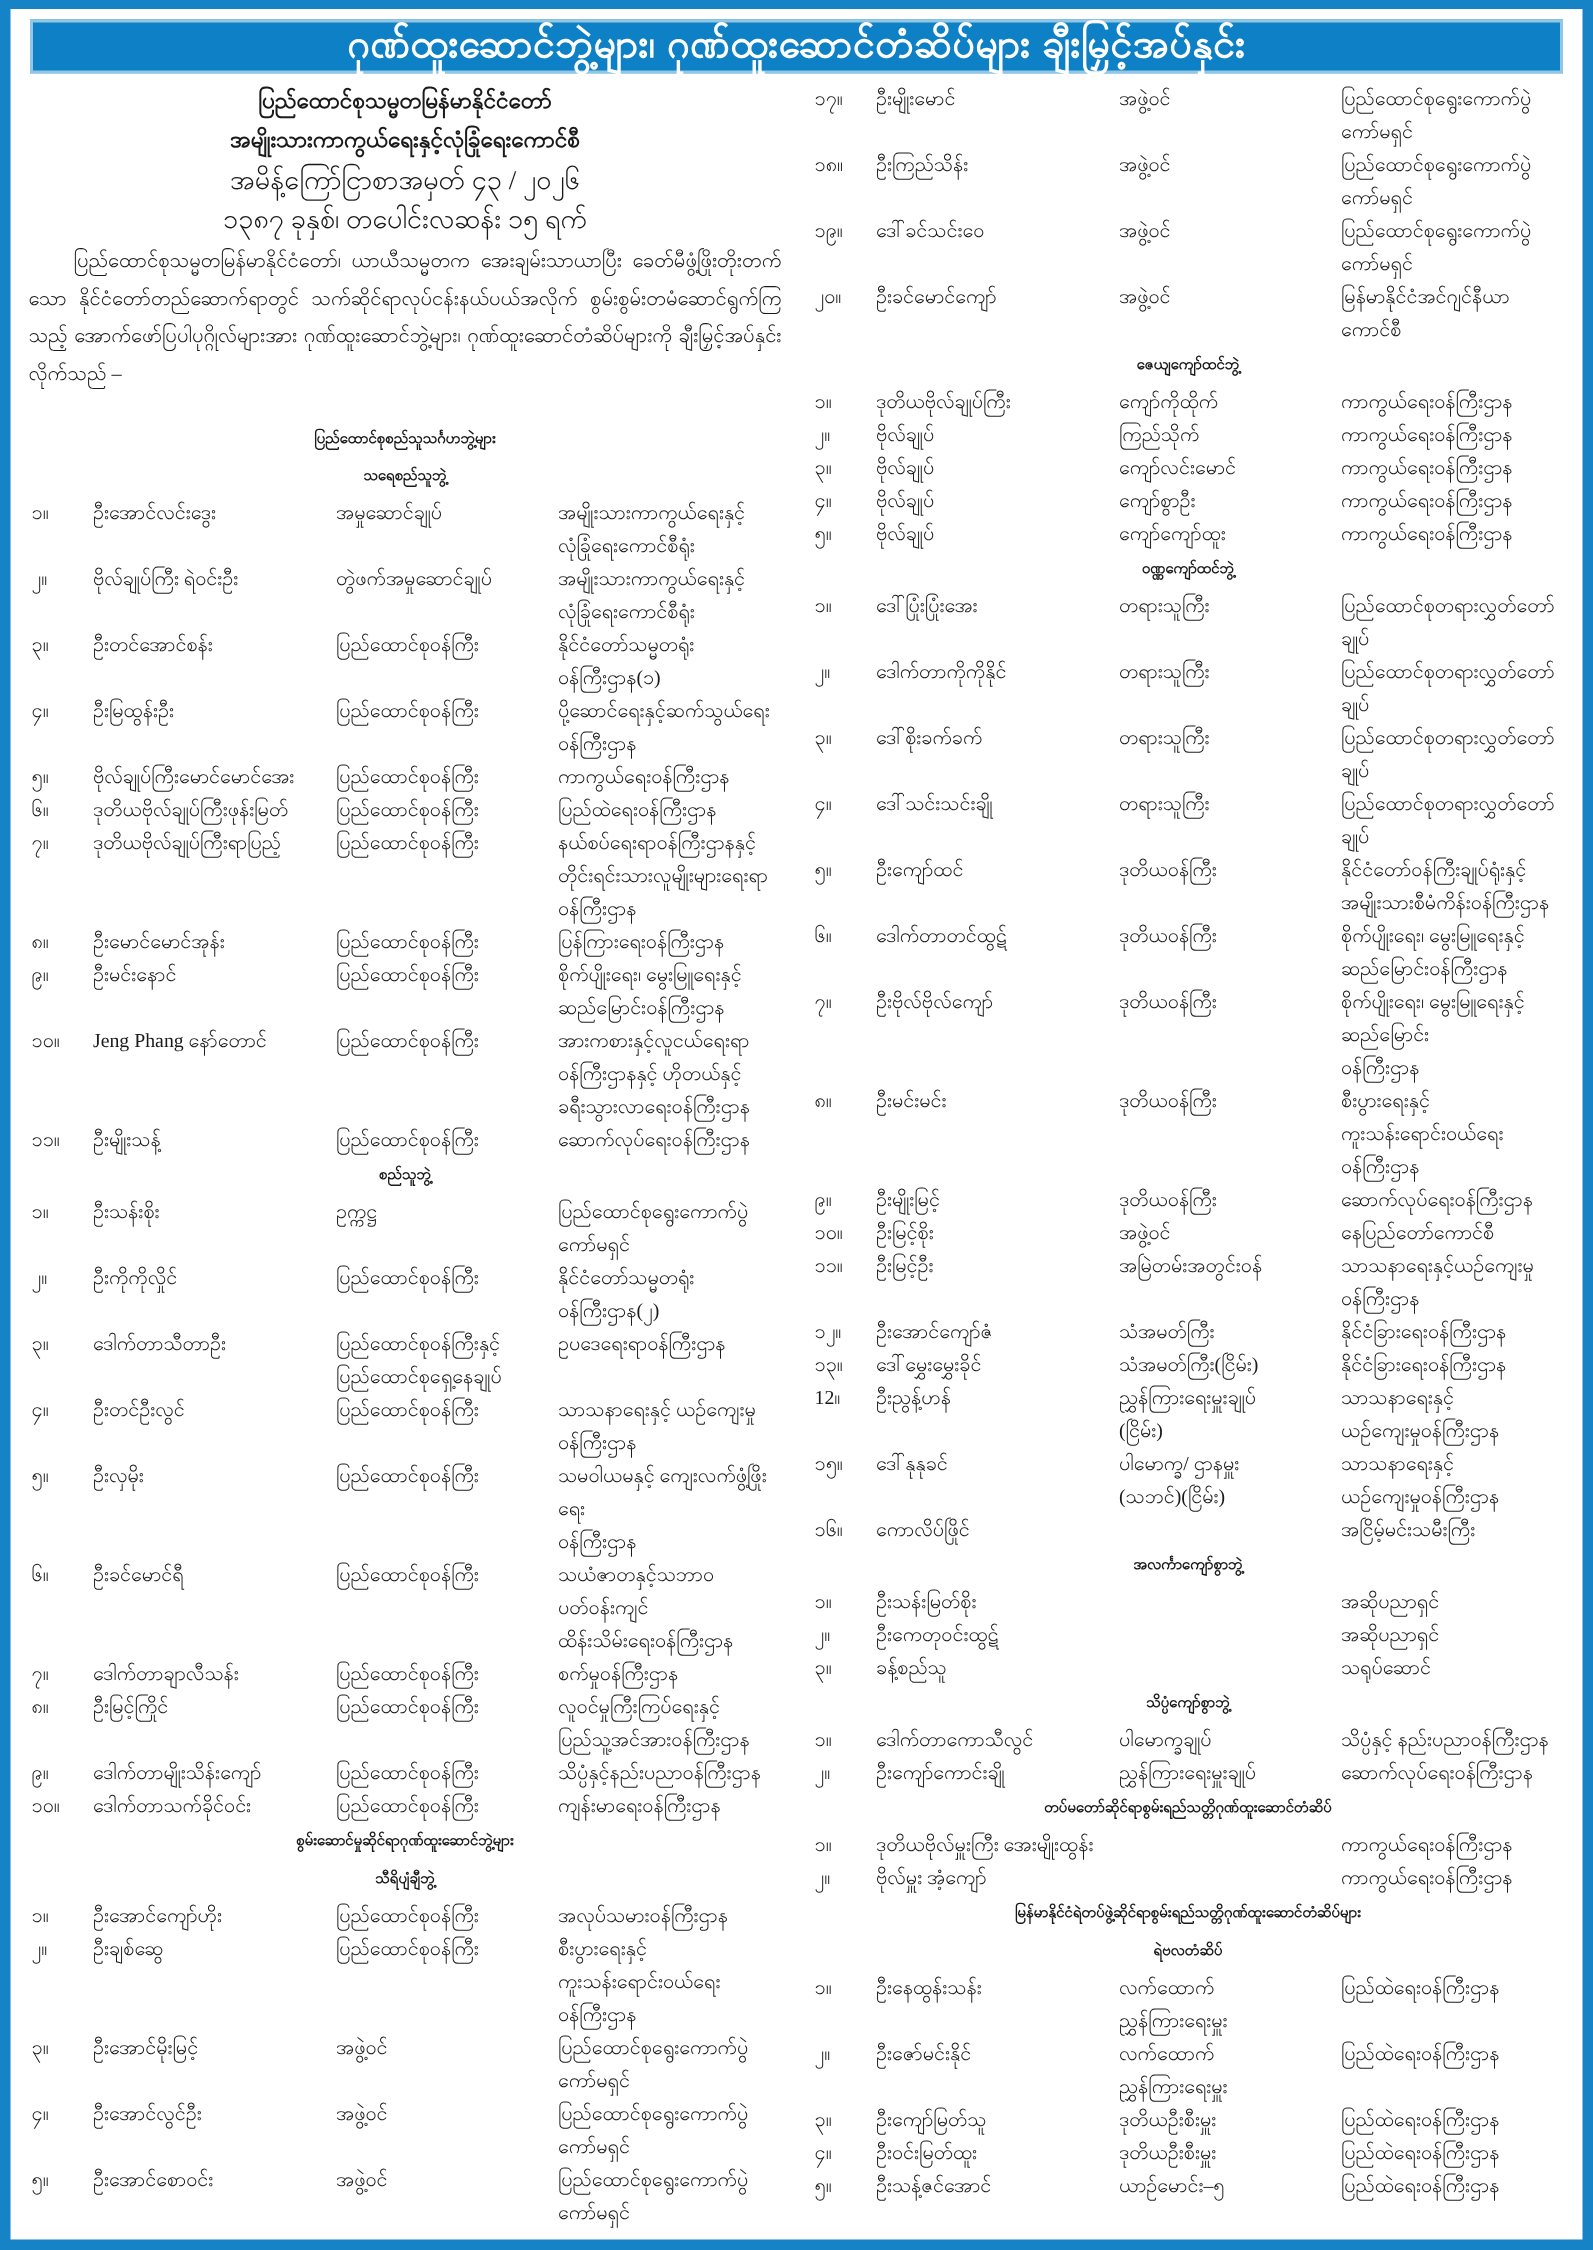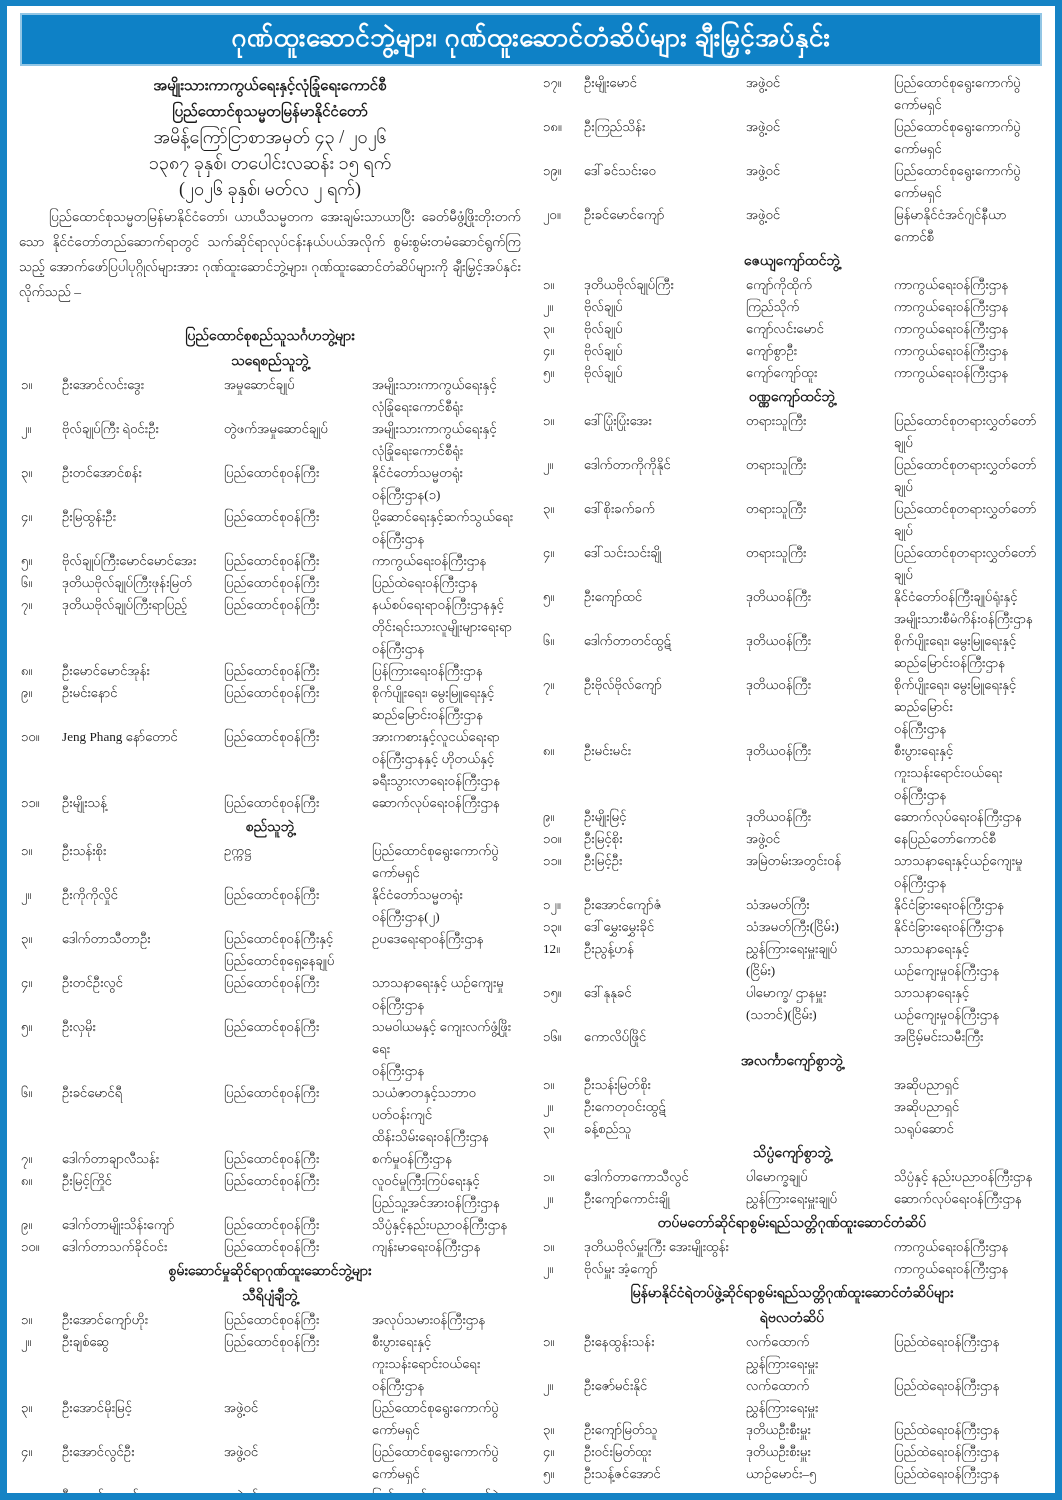--- a/index.html
+++ b/index.html
@@ -18,37 +18,37 @@
     border-top-width:6px;
     padding:5px 12px 8px 12px;
     overflow:hidden;
     font-family:"Liberation Serif","DejaVu Serif",serif;
     color:#1a1a1a;
   }
   .banner{
     margin:2px 1px 6px 1px;
     background:var(--banner);
     box-shadow: inset 0 0 0 2px rgba(255,255,255,0.55);
-    height:53px;
+    height:36px;
     display:flex;align-items:center;justify-content:center;
   }
   .banner-text{
     color:#ffffff;font-weight:bold;font-size:26px;letter-spacing:0.5px;
     font-family:"Liberation Sans","DejaVu Sans",sans-serif;
   }
   .content{display:flex;gap:20px;}
   .col{flex:1 1 0;min-width:0;}
   .intro-line{text-align:center;line-height:26px;font-size:18px;}
   .intro-line.b{font-weight:bold;font-size:15px;}
   .intro-para{
     text-align:justify;text-indent:30px;
     font-size:13.5px;line-height:25px;margin:2px 0 20px 0;
   }
   .sec-title,.sec-sub{
-    font-weight:bold;text-align:center;font-size:14px;line-height:24px;
+    font-weight:bold;text-align:center;font-size:10px;line-height:24px;
     margin:1px 0;
   }
   .row{
     display:grid;
     grid-template-columns:37px 156px 142px 1fr;
     column-gap:6px;
     align-items:start;
   }
   .cell{font-size:13.2px;line-height:22px;}
   .cell.num{padding-left:2px;}
@@ -58,25 +58,24 @@
 </head>
 <body>
 
 <div class="page">
   <div class="banner">
     <span class="banner-text">ဂုဏ်ထူးဆောင်ဘွဲ့များ၊ ဂုဏ်ထူးဆောင်တံဆိပ်များ ချီးမြှင့်အပ်နှင်း</span>
   </div>
   <div class="content">
     <div class="col">
       <div class="intro">
+        <div class="intro-line b">ပြည်ထောင်စုသမ္မတမြန်မာနိုင်ငံတော်</div>
         <div class="intro-line b">အမျိုးသားကာကွယ်ရေးနှင့်လုံခြုံရေးကောင်စီ</div>
-        <div class="intro-line b">ပြည်ထောင်စုသမ္မတမြန်မာနိုင်ငံတော်</div>
         <div class="intro-line">အမိန့်ကြော်ငြာစာအမှတ် ၄၃ / ၂၀၂၆</div>
         <div class="intro-line">၁၃၈၇ ခုနှစ်၊ တပေါင်းလဆန်း ၁၅ ရက်</div>
-        <div class="intro-line">(၂၀၂၆ ခုနှစ်၊ မတ်လ ၂ ရက်)</div>
         <div class="intro-para">ပြည်ထောင်စုသမ္မတမြန်မာနိုင်ငံတော်၊ ယာယီသမ္မတက အေးချမ်းသာယာပြီး ခေတ်မီဖွံ့ဖြိုးတိုးတက်သော နိုင်ငံတော်တည်ဆောက်ရာတွင် သက်ဆိုင်ရာလုပ်ငန်းနယ်ပယ်အလိုက် စွမ်းစွမ်းတမံဆောင်ရွက်ကြသည့် အောက်ဖော်ပြပါပုဂ္ဂိုလ်များအား ဂုဏ်ထူးဆောင်ဘွဲ့များ၊ ဂုဏ်ထူးဆောင်တံဆိပ်များကို ချီးမြှင့်အပ်နှင်းလိုက်သည် –</div>
       </div>
       <div class="sections" id="sections-left">
           <div class="section">
             <div class="sec-title">ပြည်ထောင်စုစည်သူသင်္ဂဟဘွဲ့များ</div>
             <div class="sec-sub">သရေစည်သူဘွဲ့</div>
             <div class="row">
               <span class="cell num">၁။</span>
               <span class="cell name">ဦးအောင်လင်းဒွေး</span>
               <span class="cell pos">အမှုဆောင်ချုပ်</span>

